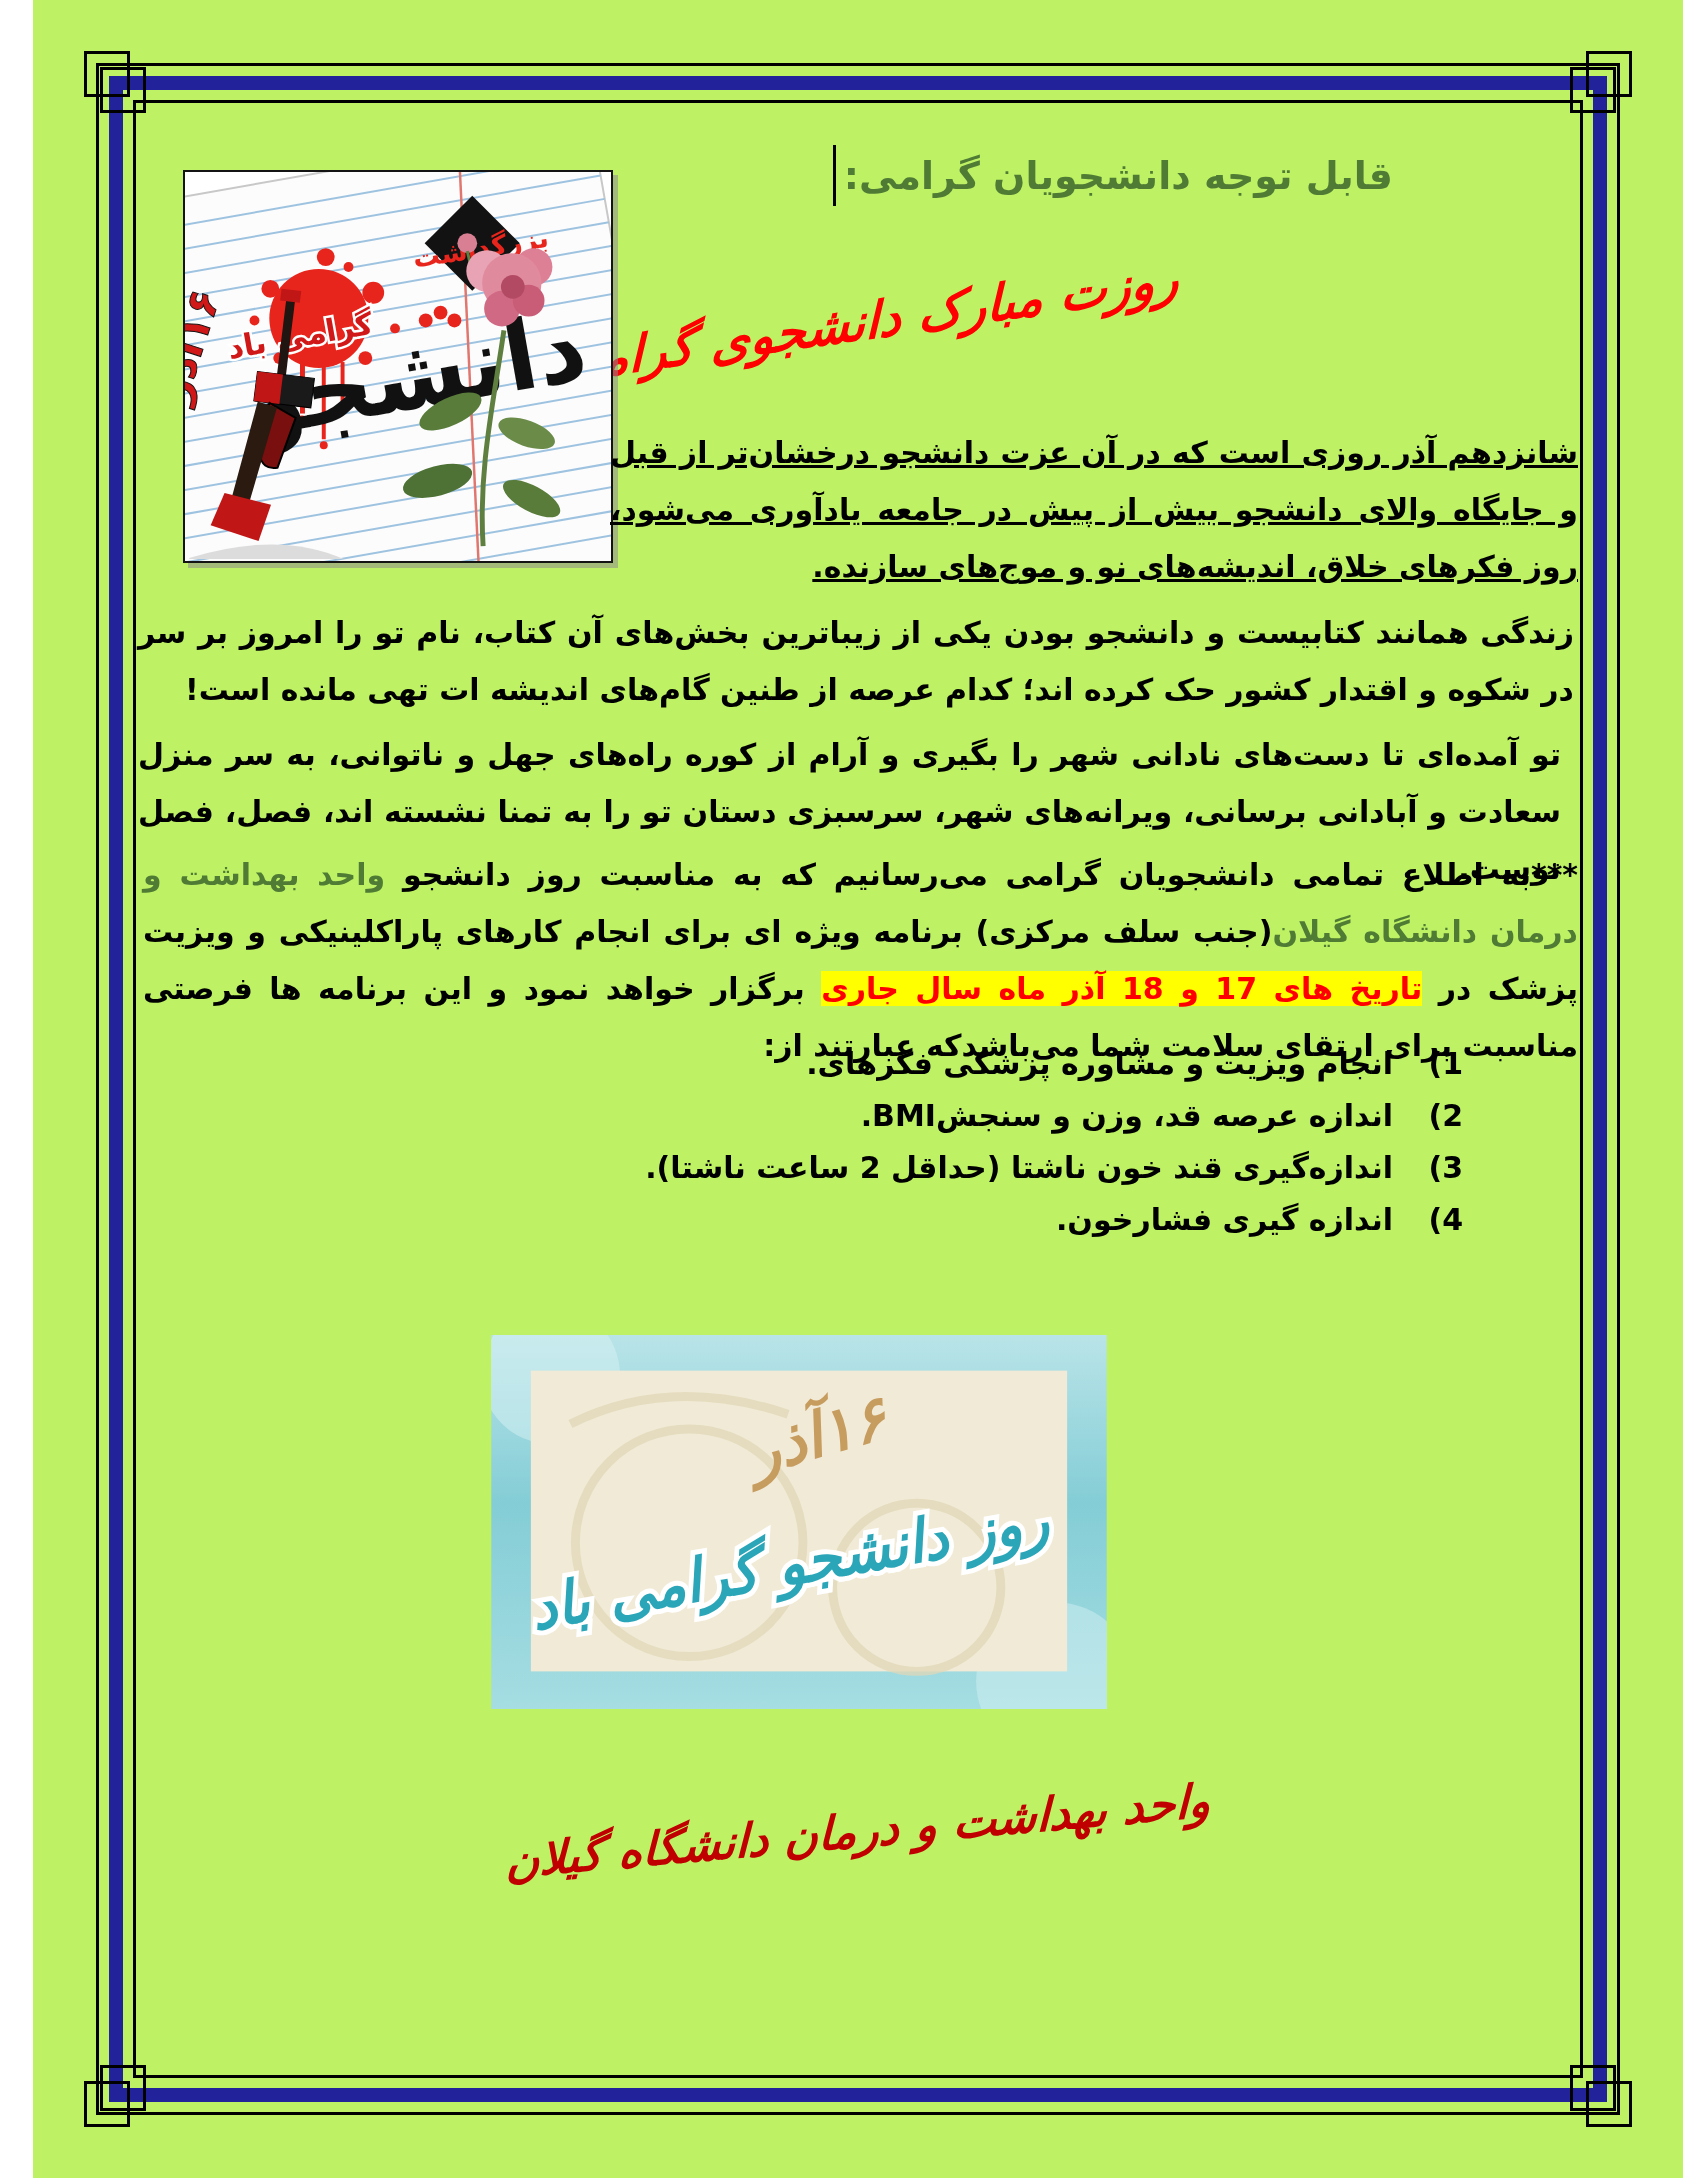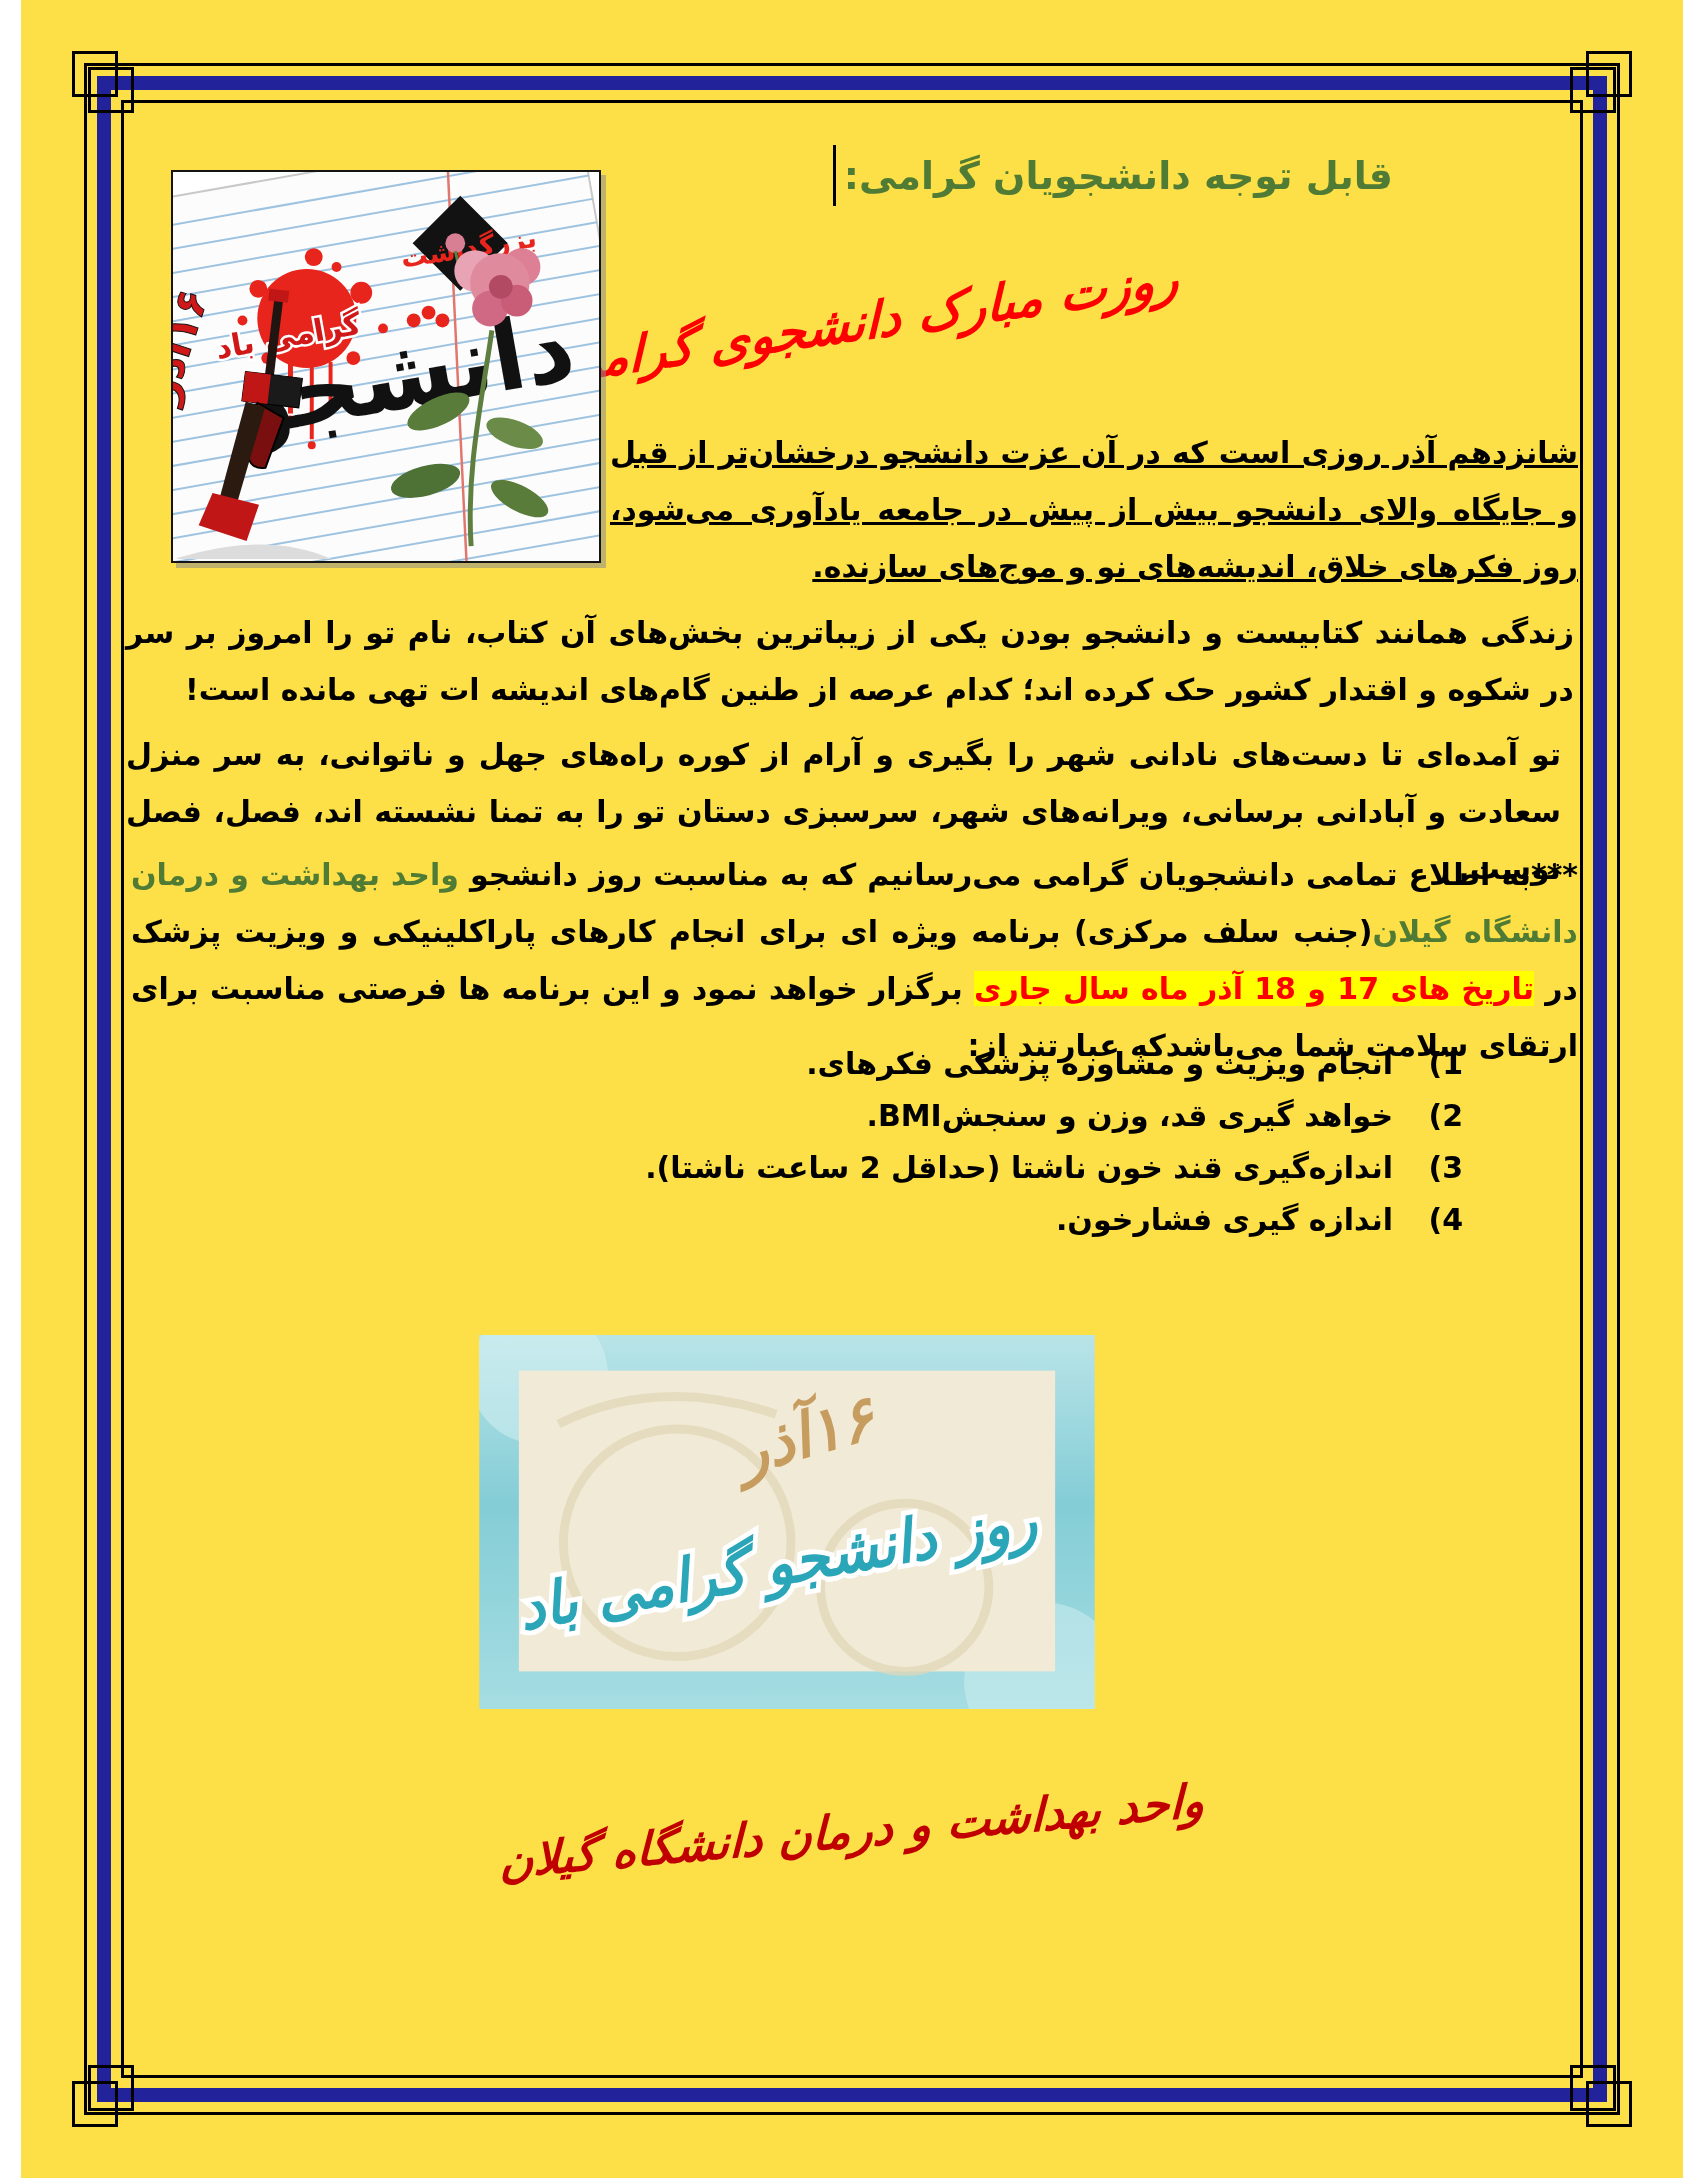--- a/index.html
+++ b/index.html
@@ -1,23 +1,22 @@
 <!DOCTYPE html>
 <html lang="fa" dir="rtl"><head>
 <meta charset="utf-8">
 <style>
   html,body{margin:0;padding:0;background:#fff;}
   .page{
     position:relative;
     width:1650px;height:2178px;
-    background:#fde047;
+    background:#bef264;
     overflow:hidden;
     font-family:"DejaVu Sans", sans-serif;
     direction:rtl;
-    padding-left:12px;
   }
   
   .frame-outer{position:absolute;left:63px;top:63px;right:63px;bottom:63px;border:3px solid #000;}
   .frame-navy {position:absolute;left:76px;top:76px;right:76px;bottom:76px;border:14px solid #22229b;}
   .frame-inner{position:absolute;left:100px;top:100px;right:100px;bottom:100px;border:3px solid #000;}
   .csq{position:absolute;width:40px;height:40px;border:3px solid #000;background:transparent;}
   .tl1{left:51px;top:51px}.tl2{left:67px;top:67px}
   .tr1{right:51px;top:51px}.tr2{right:67px;top:67px}
   .bl1{left:51px;bottom:51px}.bl2{left:67px;bottom:67px}
   .br1{right:51px;bottom:51px}.br2{right:67px;bottom:67px}
@@ -198,21 +197,21 @@
     <span>***به اطلاع تمامی دانشجویان گرامی می‌رسانیم که به مناسبت روز دانشجو </span><span class="green">واحد بهداشت و درمان دانشگاه گیلان</span><span>(جنب سلف مرکزی) برنامه ویژه ای برای انجام کارهای پاراکلینیکی و ویزیت پزشک  در </span><span class="hl">تاریخ های 17 و 18 آذر ماه سال جاری</span><span> برگزار خواهد نمود و این برنامه ها فرصتی مناسبت برای ارتقای سلامت  شما می‌باشدکه عبارتند از:</span>
   </div>
 
   <div class="list">
     <div class="li">
       <span class="num">1)</span>
       <span class="txt">انجام ویزیت و مشاوره پزشکی فکرهای.</span>
     </div>
     <div class="li">
       <span class="num">2)</span>
-      <span class="txt">خواهد گیری قد، وزن و سنجشBMI.</span>
+      <span class="txt">اندازه عرصه قد، وزن و سنجشBMI.</span>
     </div>
     <div class="li">
       <span class="num">3)</span>
       <span class="txt">اندازه‌گیری قند خون ناشتا (حداقل 2 ساعت ناشتا).</span>
     </div>
     <div class="li">
       <span class="num">4)</span>
       <span class="txt">اندازه گیری فشارخون.</span>
     </div>
   </div>

